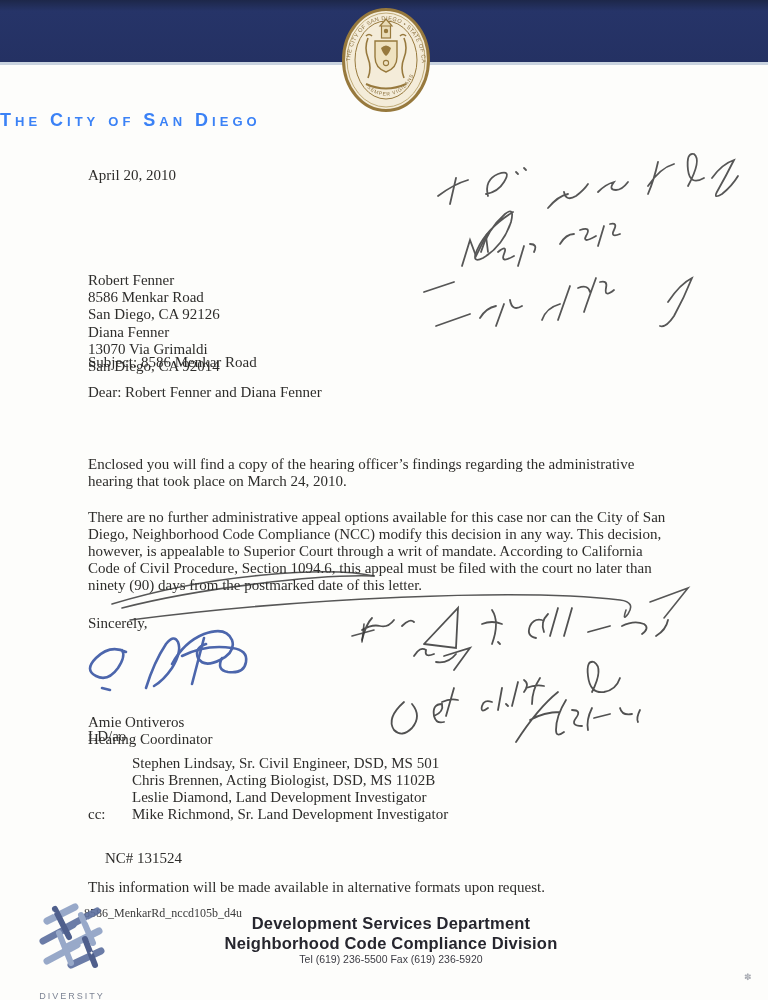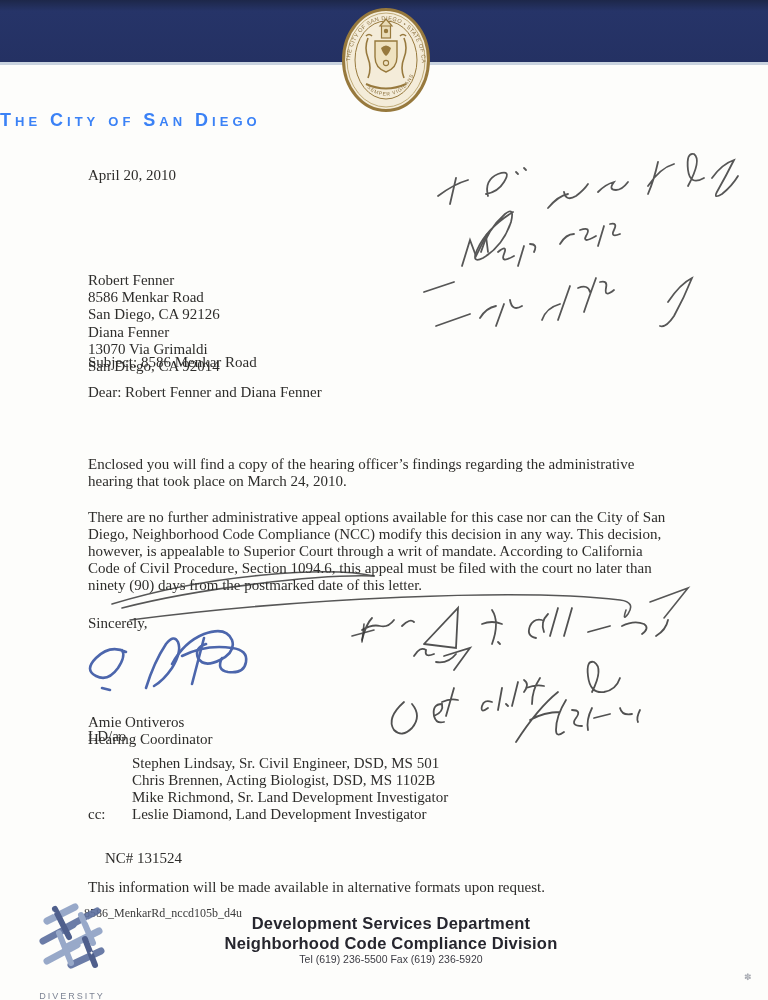--- a/index.html
+++ b/index.html
@@ -108,22 +108,22 @@
 ninety (90) days from the postmarked date of this letter.</div>
   <div class="blk closing">Sincerely,</div>
   <div class="blk signer preline">Amie Ontiveros
 Hearing Coordinator</div>
   <div class="blk initials">LD/ao</div>
   <div class="blk ccrow">
     <div class="cclabel">cc:</div>
     <div class="cclist">
         <div>Stephen Lindsay, Sr. Civil Engineer, DSD, MS 501</div>
         <div>Chris Brennen, Acting Biologist, DSD, MS 1102B</div>
+        <div>Leslie Diamond, Land Development Investigator</div>
         <div>Mike Richmond, Sr. Land Development Investigator</div>
-        <div>Leslie Diamond, Land Development Investigator</div>
       </div>
   </div>
   <div class="blk ncnum">NC# 131524</div>
   <div class="blk accnote">This information will be made available in alternative formats upon request.</div>
 
   <div class="filename">8586_MenkarRd_nccd105b_d4u</div>
   <div class="footer-center">
     <div class="dept">Development Services Department</div>
     <div class="div">Neighborhood Code Compliance Division</div>
     <div class="tel">Tel (619) 236-5500   Fax (619) 236-5920</div>

